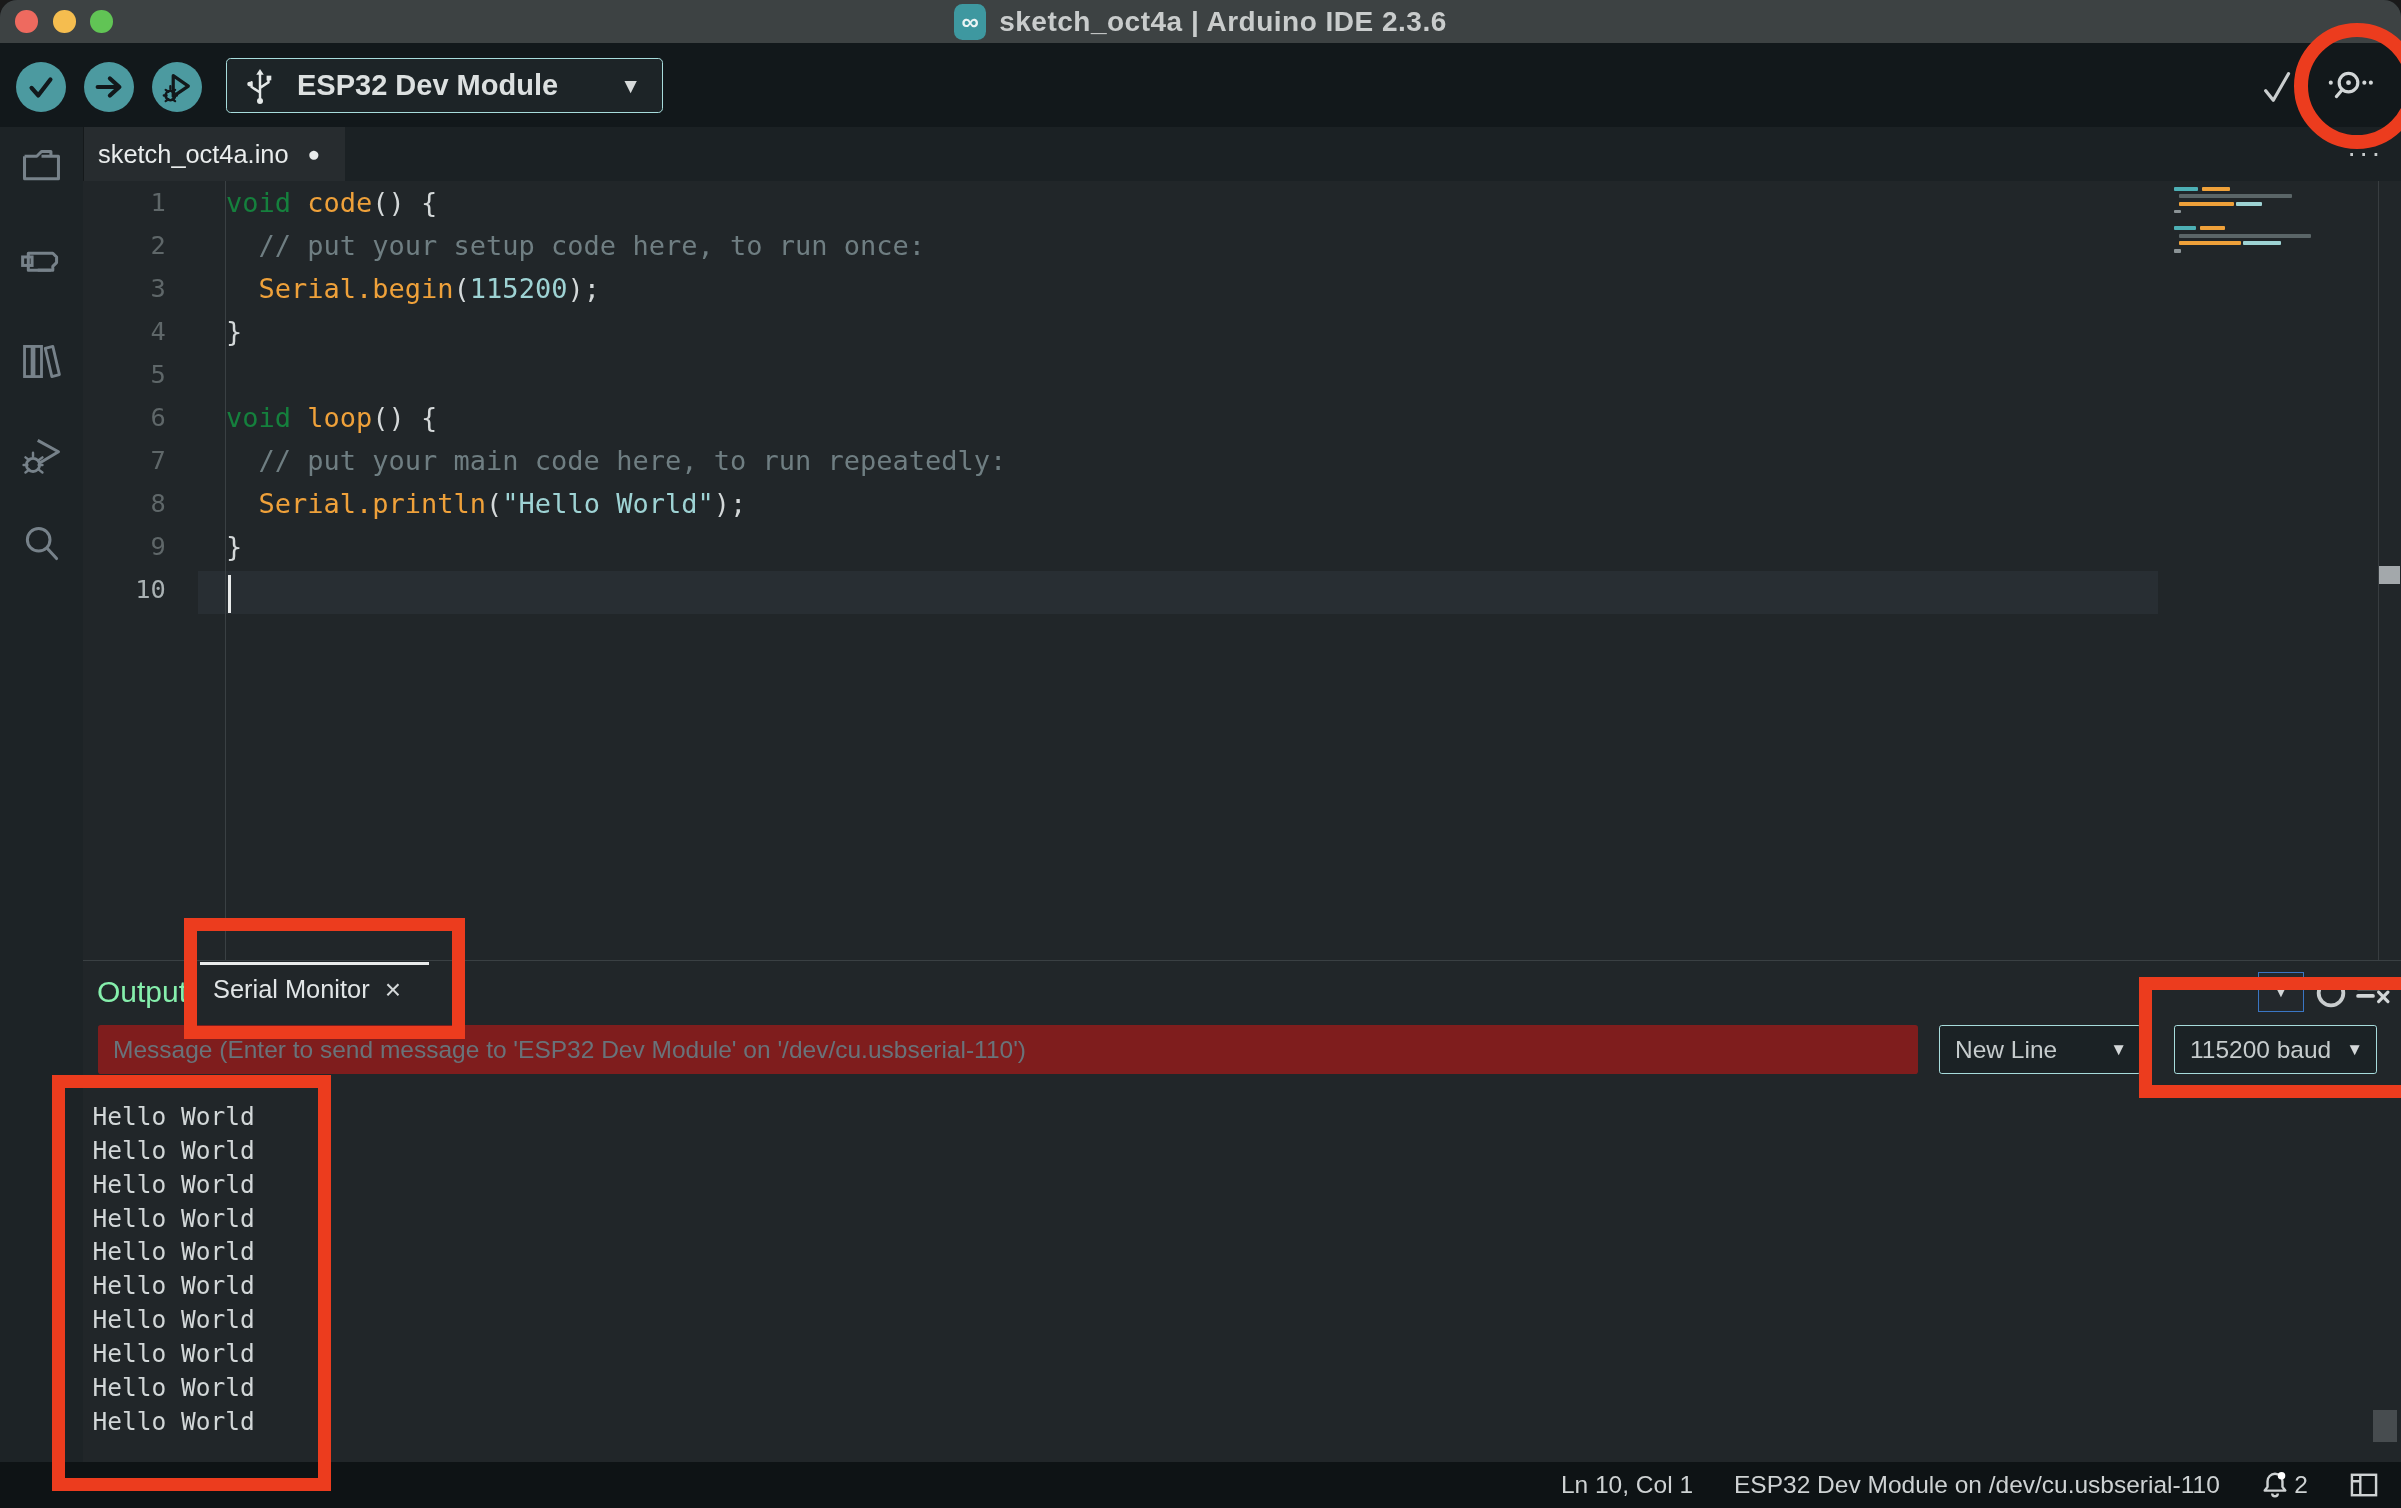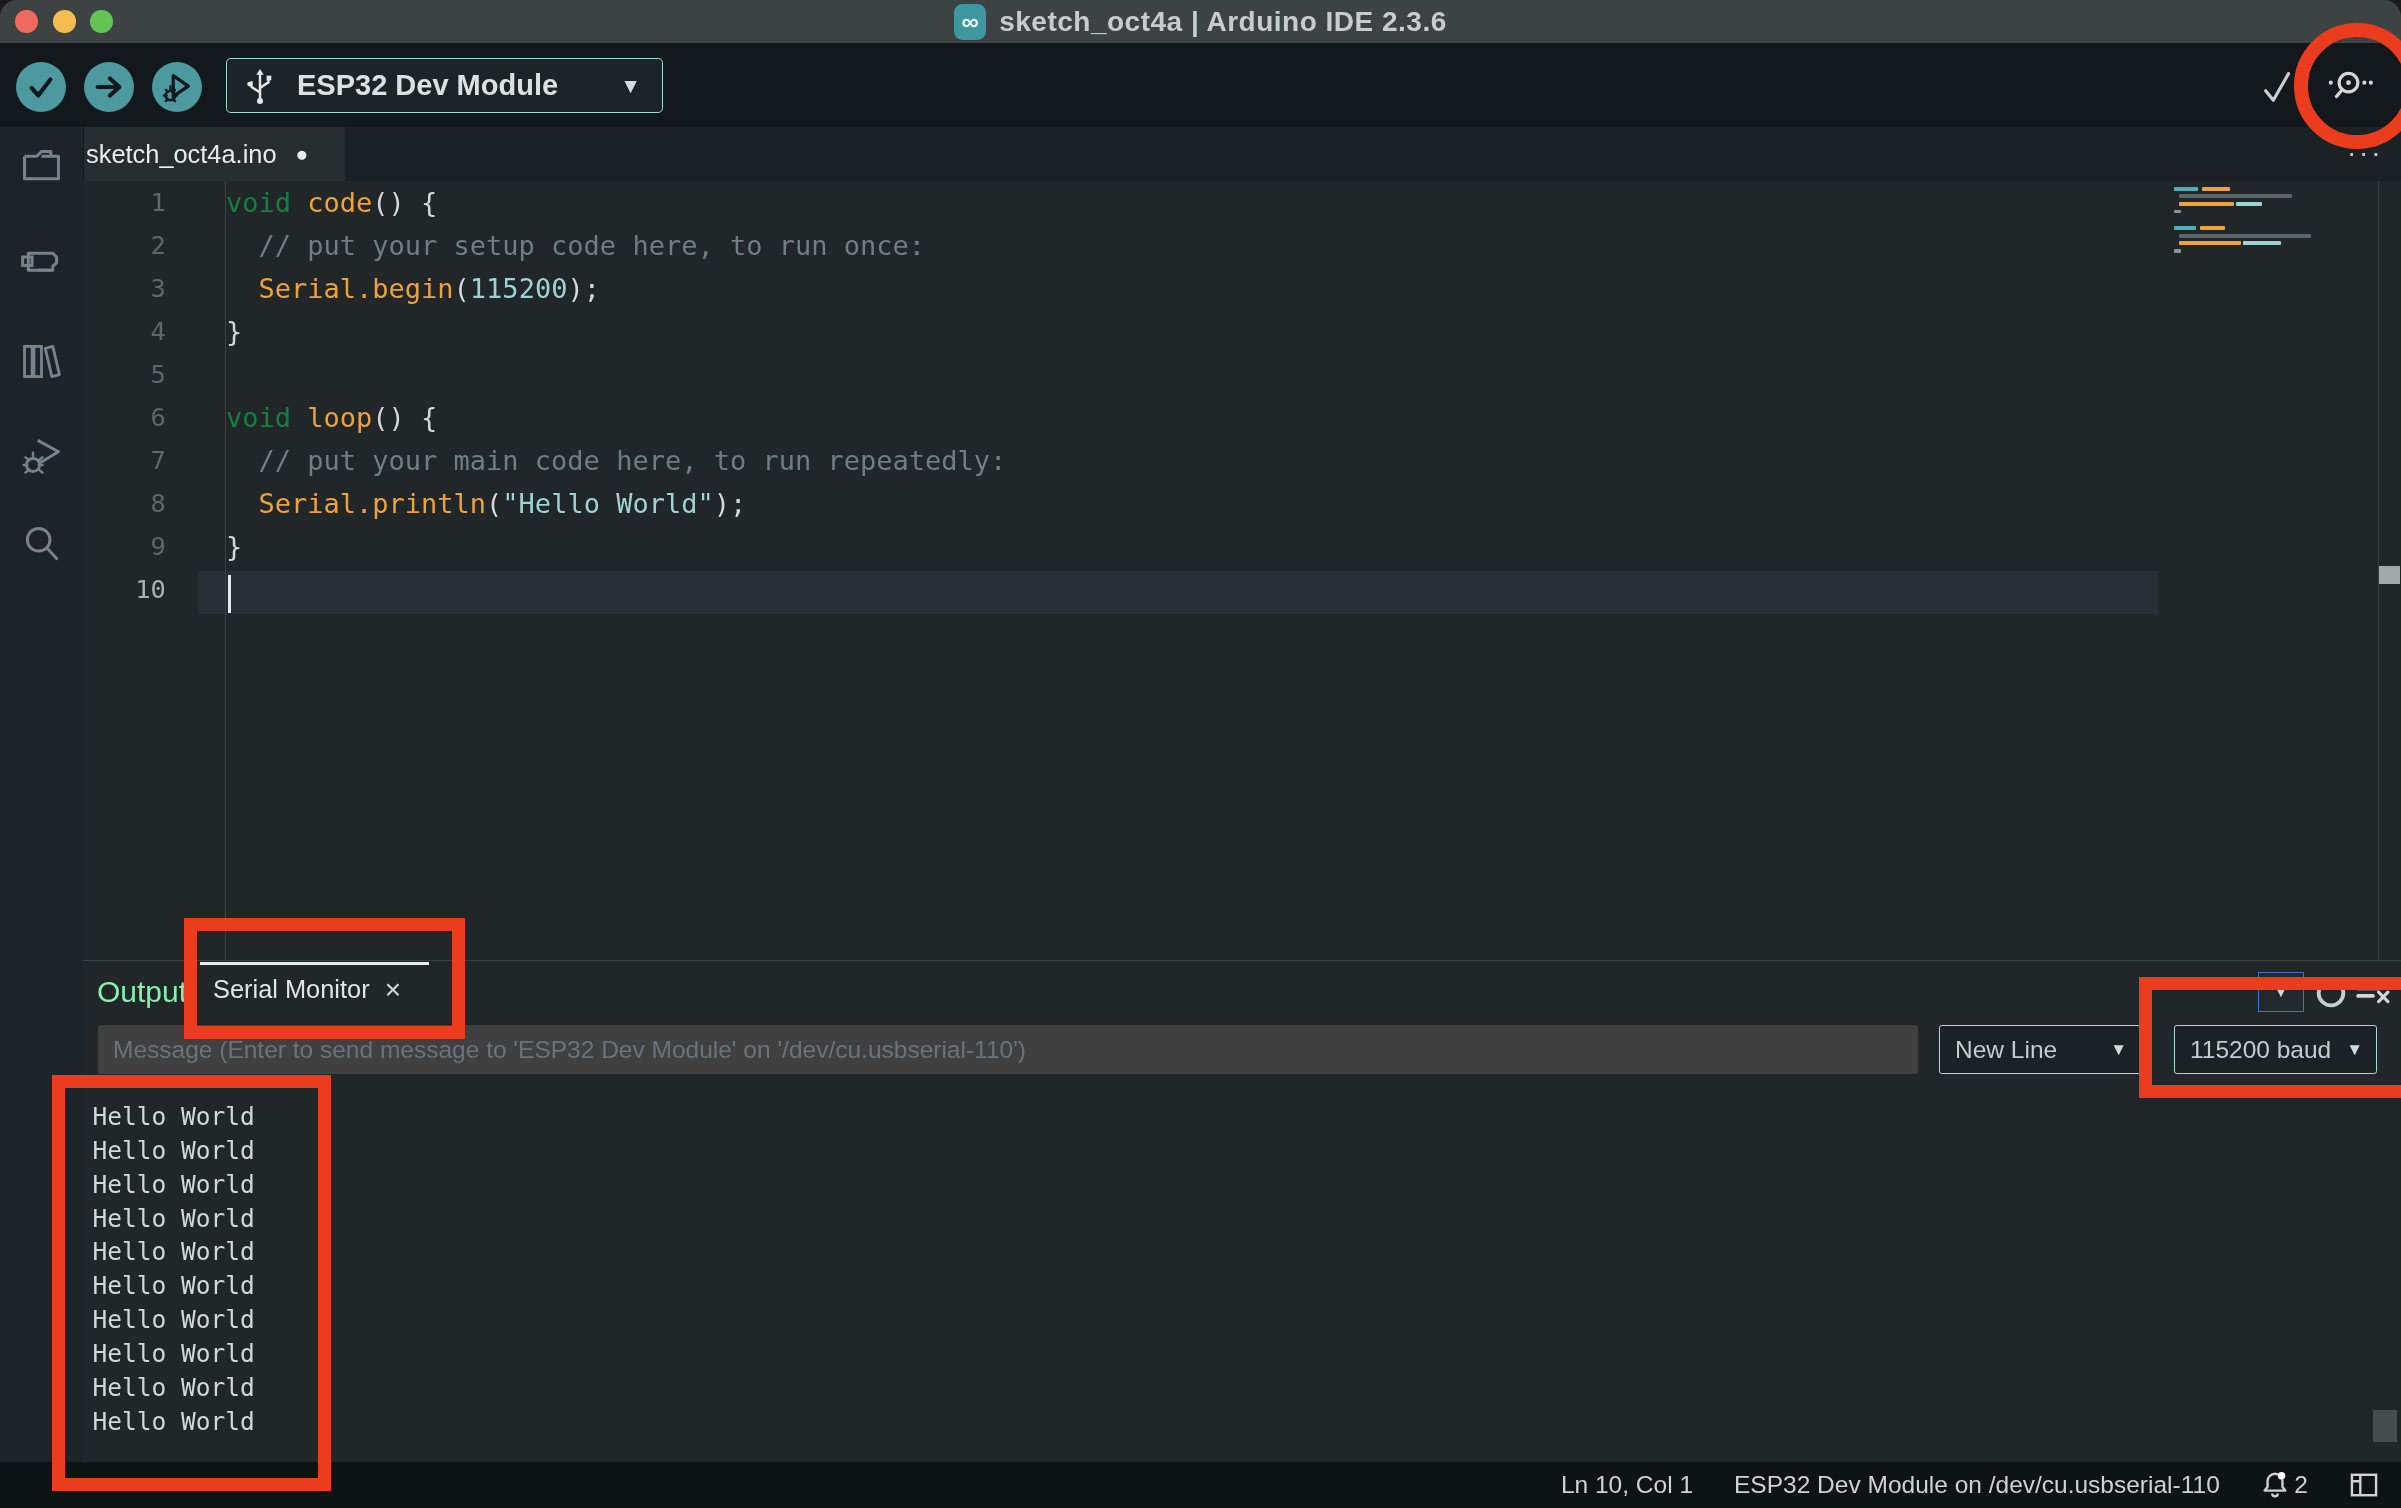--- a/index.html
+++ b/index.html
@@ -29,21 +29,21 @@
         display:flex;align-items:center;cursor:pointer;}
   #board-selector .usb{margin-left:17px;}
   #board-label{margin-left:21px;color:#dce0e0;font-size:29px;font-weight:bold;}
   #board-caret{margin-left:auto;margin-right:21px;color:#d6dada;font-size:21px;}
   #plotter-btn{left:2260px;top:68px;width:38px;height:38px;}
   #monitor-btn{left:2322px;top:64px;width:53px;height:41px;}
   
   #tabstrip{left:83px;top:127px;width:2318px;height:54px;background:#1b2124;}
   #tab-active{left:83px;top:127px;width:262px;height:54px;background:#272c2f;
         display:flex;align-items:center;cursor:pointer;}
-  #tab-label{margin-left:3px;color:#e9ecec;font-size:25.4px;}
+  #tab-label{margin-left:15px;color:#e9ecec;font-size:25.4px;}
   #tab-dot{margin-left:19px;color:#e9ecec;font-size:21px;}
   #tab-more{left:2347px;top:137px;color:#c8cccd;font-size:28px;letter-spacing:2.8px;cursor:pointer;}
   
   #sidebar{left:0;top:127px;width:83px;height:1335px;background:#1d2326;border-right:0.9px solid #15191b;}
   .side-ico{left:17px;width:49px;height:49px;cursor:pointer;}
   
   #editor-bg{left:83px;top:181px;width:2318px;height:780px;background:#212629;}
   #cur-line{left:198px;top:571px;width:1960px;height:43px;background:#282e33;}
   #gutter{left:83px;top:181px;width:94px;}
   .gut{height:43px;line-height:43px;text-align:right;padding-right:11.3px;
@@ -63,21 +63,21 @@
   #tab-output{left:97px;top:975px;color:#86efac;font-size:30px;cursor:pointer;}
   #sm-tab{left:200px;top:962px;width:229px;height:55px;display:flex;align-items:center;cursor:pointer;}
   #sm-topline{left:200px;top:962px;width:229px;height:2.8px;background:#e9ebeb;}
   #sm-label{margin-left:13px;color:#e1e5e6;font-size:25.4px;}
   #sm-close{margin-left:15px;color:#d4d8d9;font-size:28px;cursor:pointer;}
   #caret-box{left:2258px;top:972px;width:46px;height:40px;box-sizing:border-box;border:1.9px solid #3a76c4;
         background:#23282c;display:flex;align-items:center;justify-content:center;cursor:pointer;}
   #caret-box span{color:#d4d8d9;font-size:17px;}
   #clock-btn{left:2312px;top:974px;width:38px;height:38px;cursor:pointer;}
   #clear-btn{left:2354px;top:981px;width:38px;height:28px;cursor:pointer;}
-  #msg-input{left:98px;top:1025px;width:1820px;height:49px;box-sizing:border-box;background:#404040;
+  #msg-input{left:98px;top:1025px;width:1820px;height:49px;box-sizing:border-box;background:#7f1d1d;
         border:none;border-radius:2.8px;color:#d4d8d9;font-size:24.5px;padding:0 15px;outline:none;
         font-family:"Liberation Sans",sans-serif;}
   #msg-input::placeholder{color:#69737a;}
   .dropdown{top:1025px;height:49px;box-sizing:border-box;background:#1b2225;border:1.9px solid #a7dcdc;
         border-radius:2.8px;display:flex;align-items:center;cursor:pointer;}
   #dd-lineending{left:1939px;width:202px;}
   #dd-baud{left:2174px;width:203px;}
   .dd-label{margin-left:15px;color:#c6cccd;font-size:24.5px;}
   .dd-caret{margin-left:auto;margin-right:13px;color:#d4d8d9;font-size:17px;}
   #serial-out{left:83px;top:1081px;width:2318px;height:369px;overflow:hidden;}

